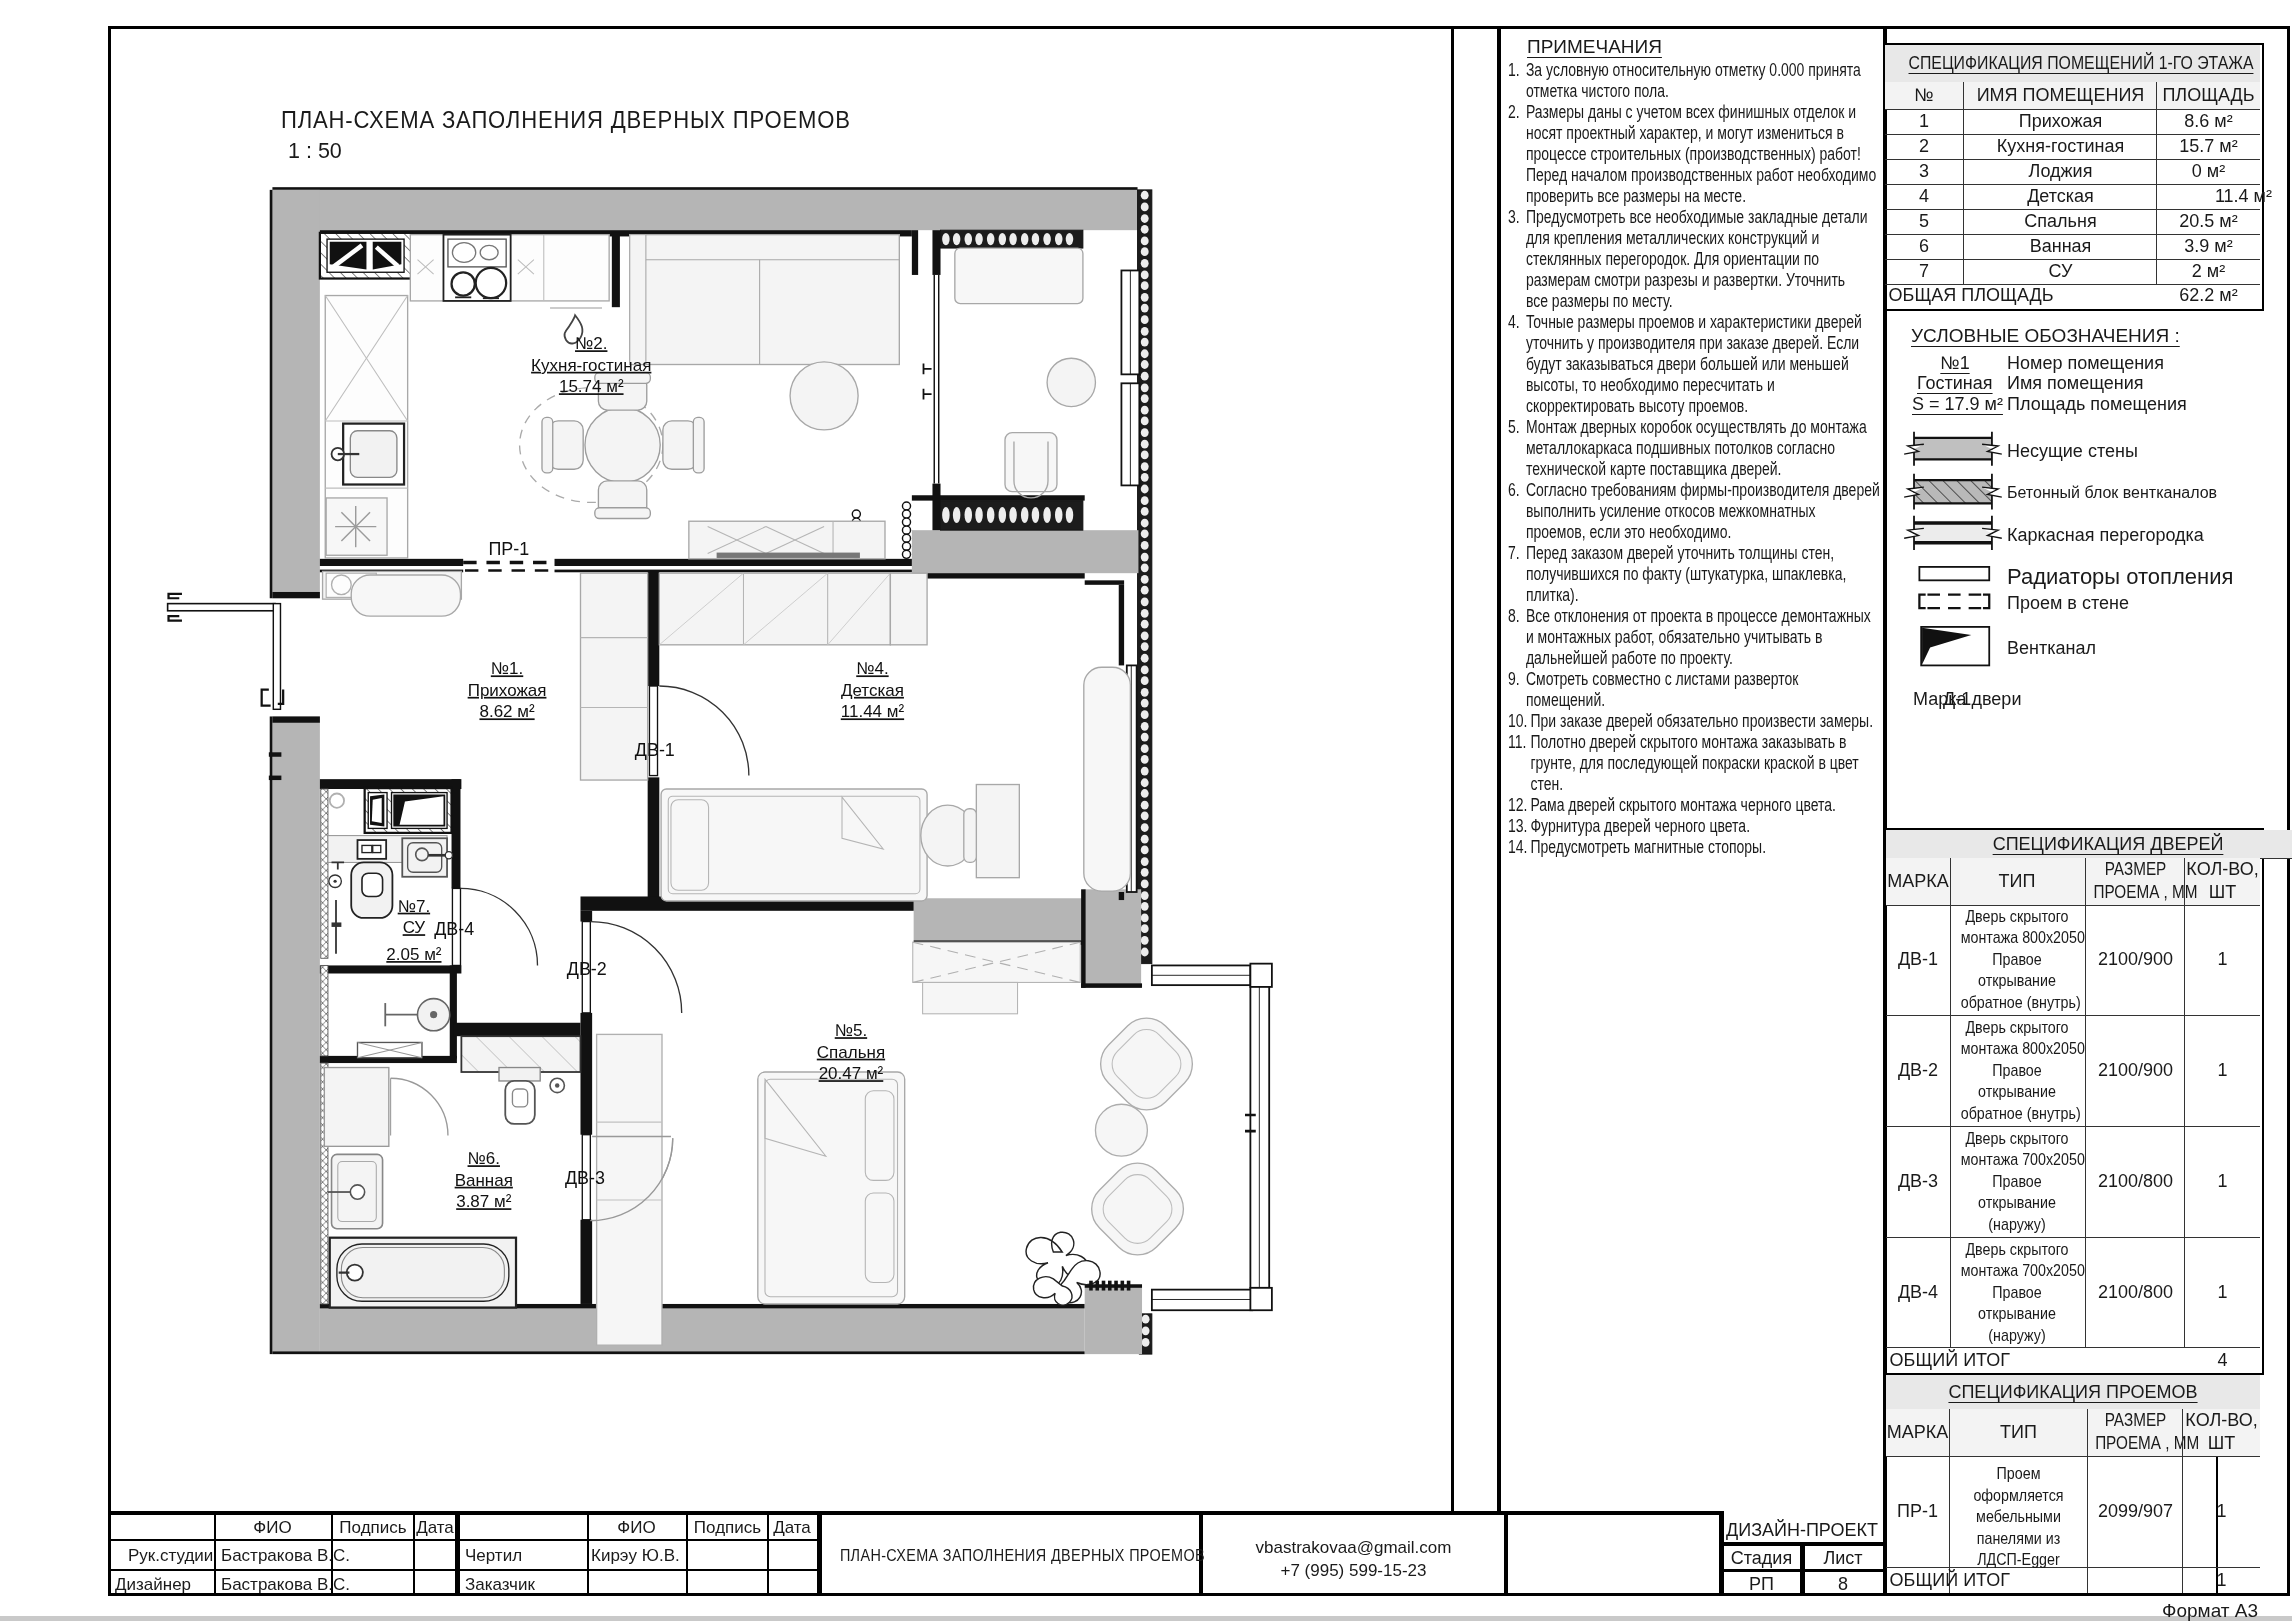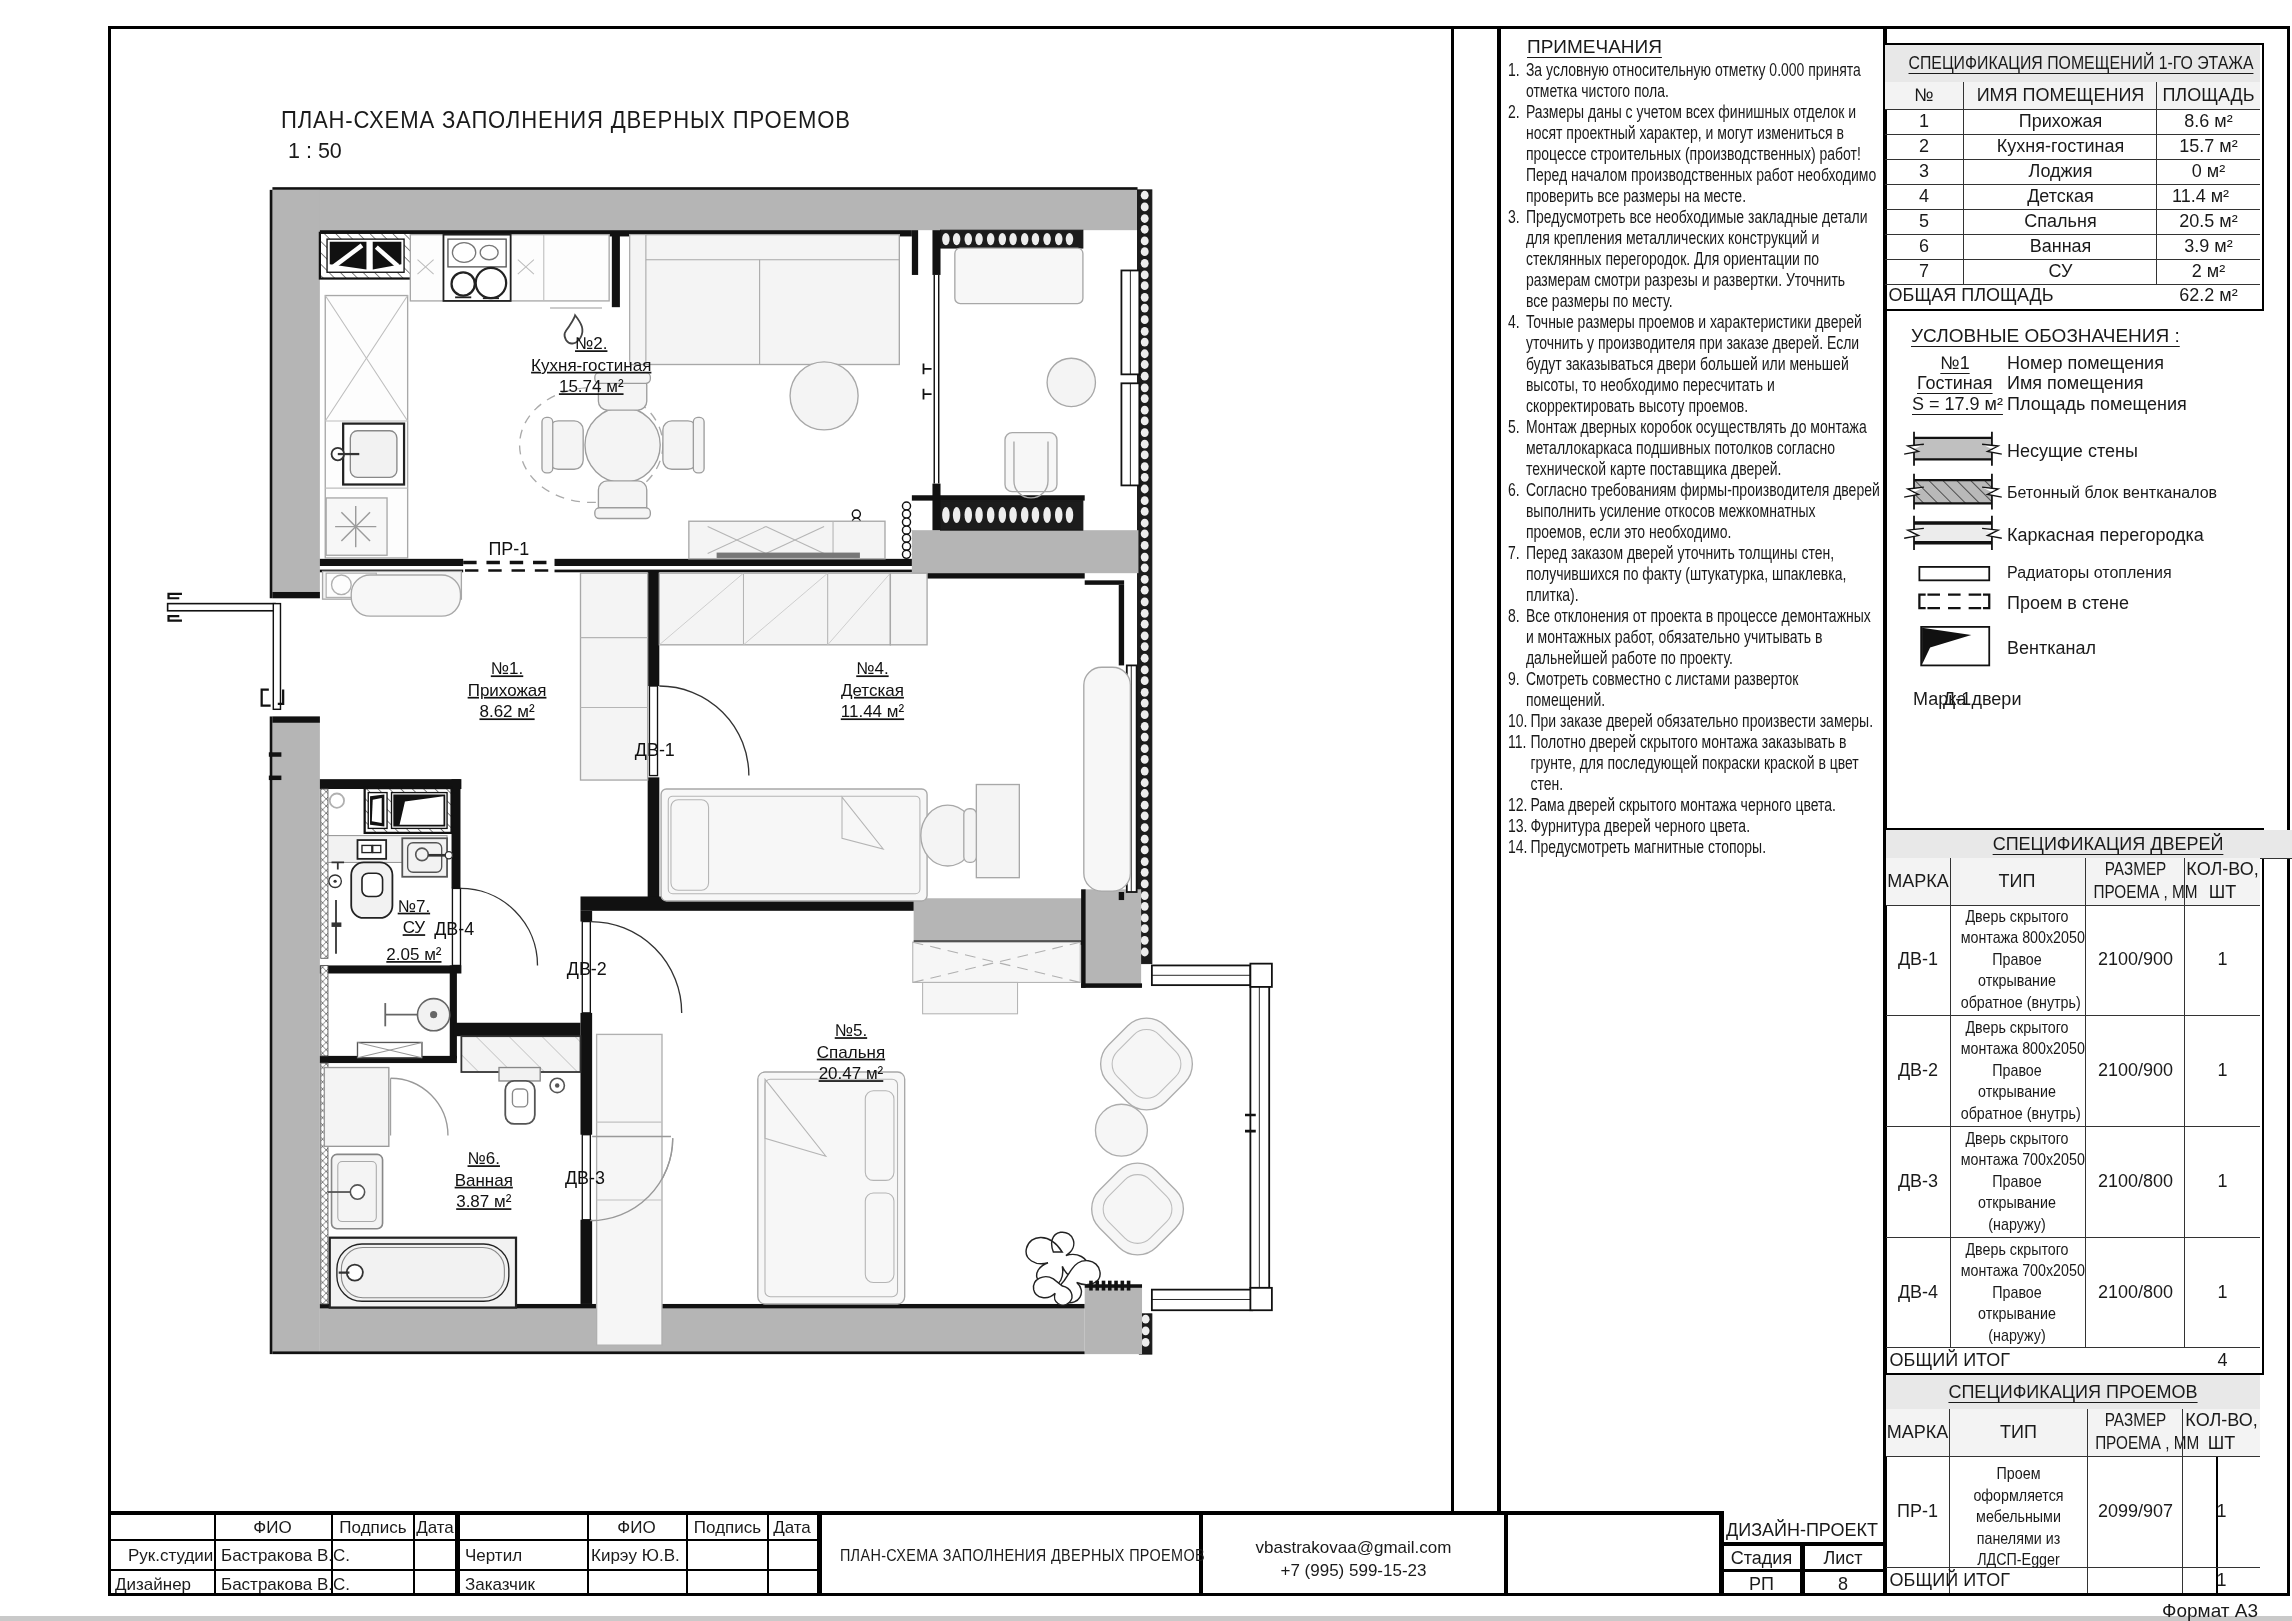--- a/index.html
+++ b/index.html
@@ -920,21 +920,21 @@
         <div class="abs" style="left:272px;width:103px;line-height:25px;">15.7 м²</div>
   </div>
   <div class="abs ctr" style="left:0;top:114px;width:375px;height:25px;border-bottom:0.9px solid #333;">
     <div class="abs" style="left:0;width:78px;line-height:25px;">3</div>
         <div class="abs" style="left:79px;width:193px;line-height:25px;">Лоджия</div>
         <div class="abs" style="left:272px;width:103px;line-height:25px;">0 м²</div>
   </div>
   <div class="abs ctr" style="left:0;top:139px;width:375px;height:25px;border-bottom:0.9px solid #333;">
     <div class="abs" style="left:0;width:78px;line-height:25px;">4</div>
         <div class="abs" style="left:79px;width:193px;line-height:25px;">Детская</div>
-        <div class="abs" style="left:264px;width:103px;line-height:25px;">11.4 м²</div>
+        <div class="abs" style="left:284px;width:103px;line-height:25px;text-align:right;">11.4 м²</div>
   </div>
   <div class="abs ctr" style="left:0;top:164px;width:375px;height:25px;border-bottom:0.9px solid #333;">
     <div class="abs" style="left:0;width:78px;line-height:25px;">5</div>
         <div class="abs" style="left:79px;width:193px;line-height:25px;">Спальня</div>
         <div class="abs" style="left:272px;width:103px;line-height:25px;">20.5 м²</div>
   </div>
   <div class="abs ctr" style="left:0;top:189px;width:375px;height:25px;border-bottom:0.9px solid #333;">
     <div class="abs" style="left:0;width:78px;line-height:25px;">6</div>
         <div class="abs" style="left:79px;width:193px;line-height:25px;">Ванная</div>
         <div class="abs" style="left:272px;width:103px;line-height:25px;">3.9 м²</div>
@@ -961,21 +961,21 @@
 
 <div class="t u ctr" style="left:1912px;top:394px;width:86px;font-size:18px;">S = 17.9 м²</div>
 <div class="t" style="left:2007px;top:394px;font-size:18px;">Площадь помещения</div>
 
 <div class="t" style="left:2007px;top:441px;font-size:18px;">Несущие стены</div>
 
 <div class="t" style="left:2007px;top:484px;font-size:16px;">Бетонный блок вентканалов</div>
 
 <div class="t" style="left:2007px;top:525px;font-size:18px;">Каркасная перегородка</div>
 
-<div class="t" style="left:2007px;top:564px;font-size:16px;">Радиаторы отопления</div>
+<div class="t" style="left:2007px;top:564px;font-size:22px;">Радиаторы отопления</div>
 
 <div class="t" style="left:2007px;top:593px;font-size:18px;">Проем в стене</div>
 
 <div class="t" style="left:2007px;top:638px;font-size:18px;">Вентканал</div>
 
 <div class="t" style="left:1943px;top:689px;font-size:18px;">Д-1</div>
 <div class="t" style="left:1913px;top:689px;font-size:18px;">Марка двери</div>
 
 <div class="abs" style="left:1884px;top:828px;width:380px;height:547px;border:2.7px solid #000;box-sizing:border-box;font-size:18px;">
 

